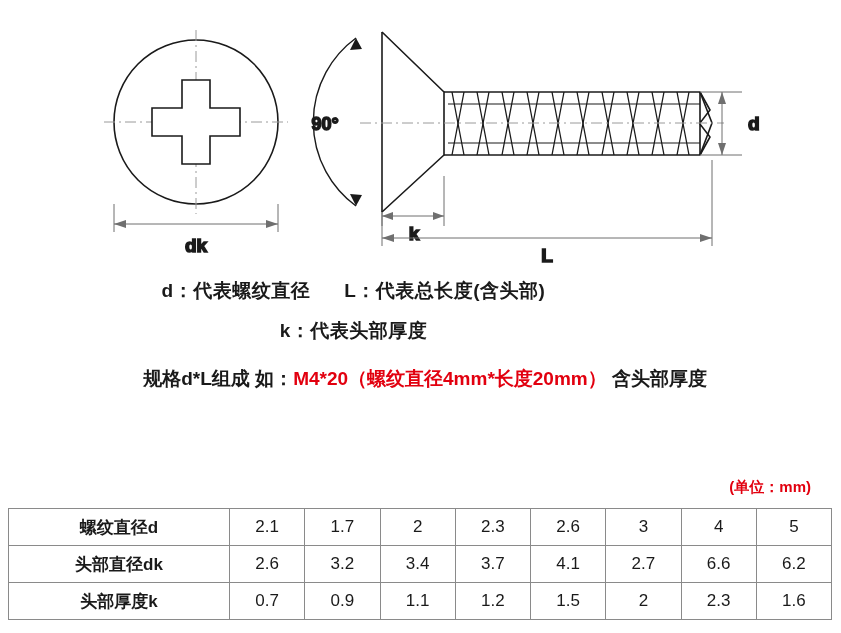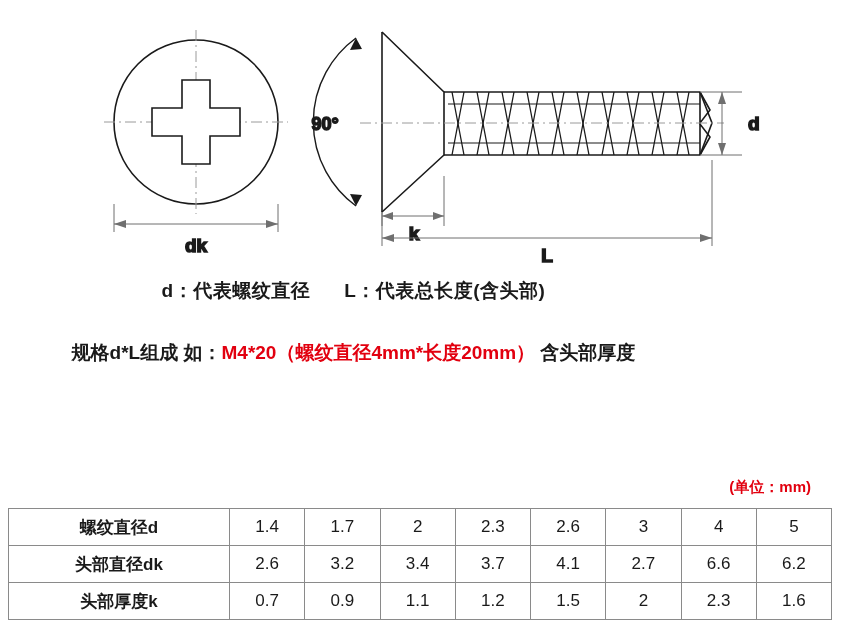--- a/index.html
+++ b/index.html
@@ -40,20 +40,21 @@
     letter-spacing: 0.5px;
   }
   .legend-row .item {
     white-space: nowrap;
   }
   .spec-line {
     margin-top: 22px;
     font-size: 19px;
     font-weight: bold;
     white-space: nowrap;
+    text-align: right;
   }
   .spec-line .red {
     color: #e2000f;
   }
   .unit-note {
     position: absolute;
     right: 30px;
     top: 478px;
     color: #e2000f;
     font-size: 15px;
@@ -167,33 +168,34 @@
     </g>
   </svg>
 </div>
 
 <div class="legend">
   <div class="legend-row">
     <span class="item">d：代表螺纹直径</span>
     <span class="item">L：代表总长度(含头部)</span>
   </div>
   <div class="legend-row">
+    <span class="item">k：代表头部厚度</span>
   </div>
   <div class="spec-line">
     <span>规格d*L组成  如：</span><span class="red">M4*20（螺纹直径4mm*长度20mm）</span><span> 含头部厚度</span>
   </div>
 </div>
 
 <div class="unit-note">(单位：mm)</div>
 
 <table class="spec-table">
   <tbody>
     <tr>
       <td class="rowhead">螺纹直径d</td>
-      <td>1.4</td>
+      <td>2.1</td>
       <td>1.7</td>
       <td>2</td>
       <td>2.3</td>
       <td>2.6</td>
       <td>3</td>
       <td>4</td>
       <td>5</td>
     </tr>
     <tr>
       <td class="rowhead">头部直径dk</td>

